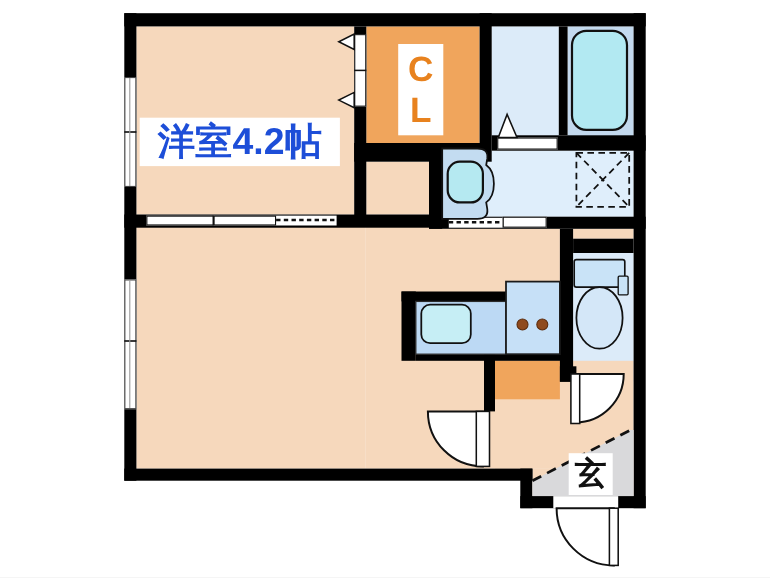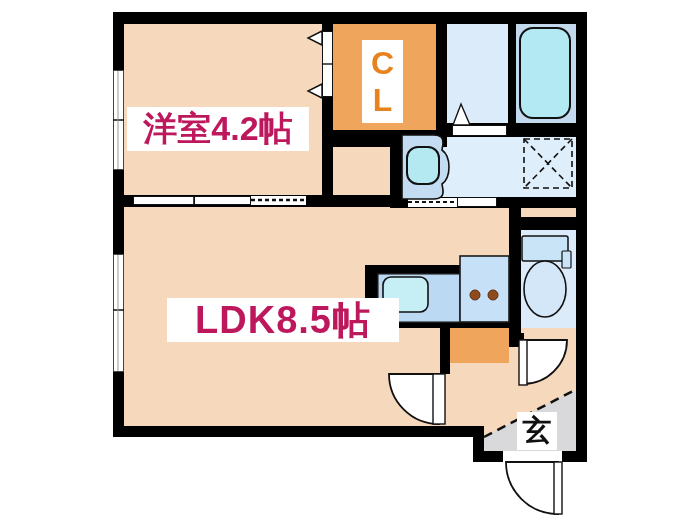--- a/index.html
+++ b/index.html
@@ -10,21 +10,21 @@
   .peach{background:#f6d8bc;}
   .orange{background:#f0a55c;}
   .wash{background:#dfeefb;}
   .dress{background:#dcebf9;}
   .bathf{background:#c3d9ee;}
   .toiletf{background:#dcebf9;}
   .opening{position:absolute;background:#fff;}
   .win{position:absolute;background:#fff;border:1px solid #444;box-sizing:border-box;}
   .door-bar{position:absolute;background:#fff;border:1px solid #111;box-sizing:border-box;}
   .label{position:absolute;background:#fff;display:flex;align-items:center;justify-content:center;
-         color:#be185d;font-weight:600;white-space:nowrap;}
+         color:#1d4ed8;font-weight:600;white-space:nowrap;}
   #lbl-western{font-size:34px;}
   #lbl-ldk{font-size:38px;letter-spacing:1px;}
   #lbl-cl{flex-direction:column;color:#e8821e;font-size:32px;font-weight:700;line-height:37px;}
   #lbl-gen{color:#111;font-size:29px;font-weight:700;}
   svg{position:absolute;left:0;top:0;}
 </style>
 </head>
 <body>
 
 <div id="canvas">
@@ -120,23 +120,20 @@
     <line x1="118" y1="255" x2="118" y2="371" stroke="#999" stroke-width="1"></line>
     <line x1="322" y1="64" x2="333" y2="64" stroke="#111" stroke-width="1.4"></line>
     <line x1="194" y1="196" x2="194" y2="205" stroke="#111" stroke-width="1.6"></line>
     <line x1="251" y1="200" x2="306" y2="200" stroke="#111" stroke-width="2.4" stroke-dasharray="4,3"></line>
     <line x1="408" y1="202" x2="457" y2="202" stroke="#111" stroke-width="2.2" stroke-dasharray="4,3"></line>
   </svg>
 
   <div class="label" id="lbl-western" style="left:127px;top:107px;width:182px;height:44px;">
     <span>洋室4.2帖</span>
   </div>
-  <div class="label" id="lbl-ldk" style="left:167px;top:298px;width:232px;height:44px;">
-    <span>LDK8.5帖</span>
-  </div>
   <div class="label" id="lbl-cl" style="left:362px;top:40px;width:41px;height:83px;">
     <span>C</span>
     <span>L</span>
   </div>
   <div class="label" id="lbl-gen" style="left:517px;top:412px;width:40px;height:38px;">
     <span>玄</span>
   </div>
 
 </div>
 

